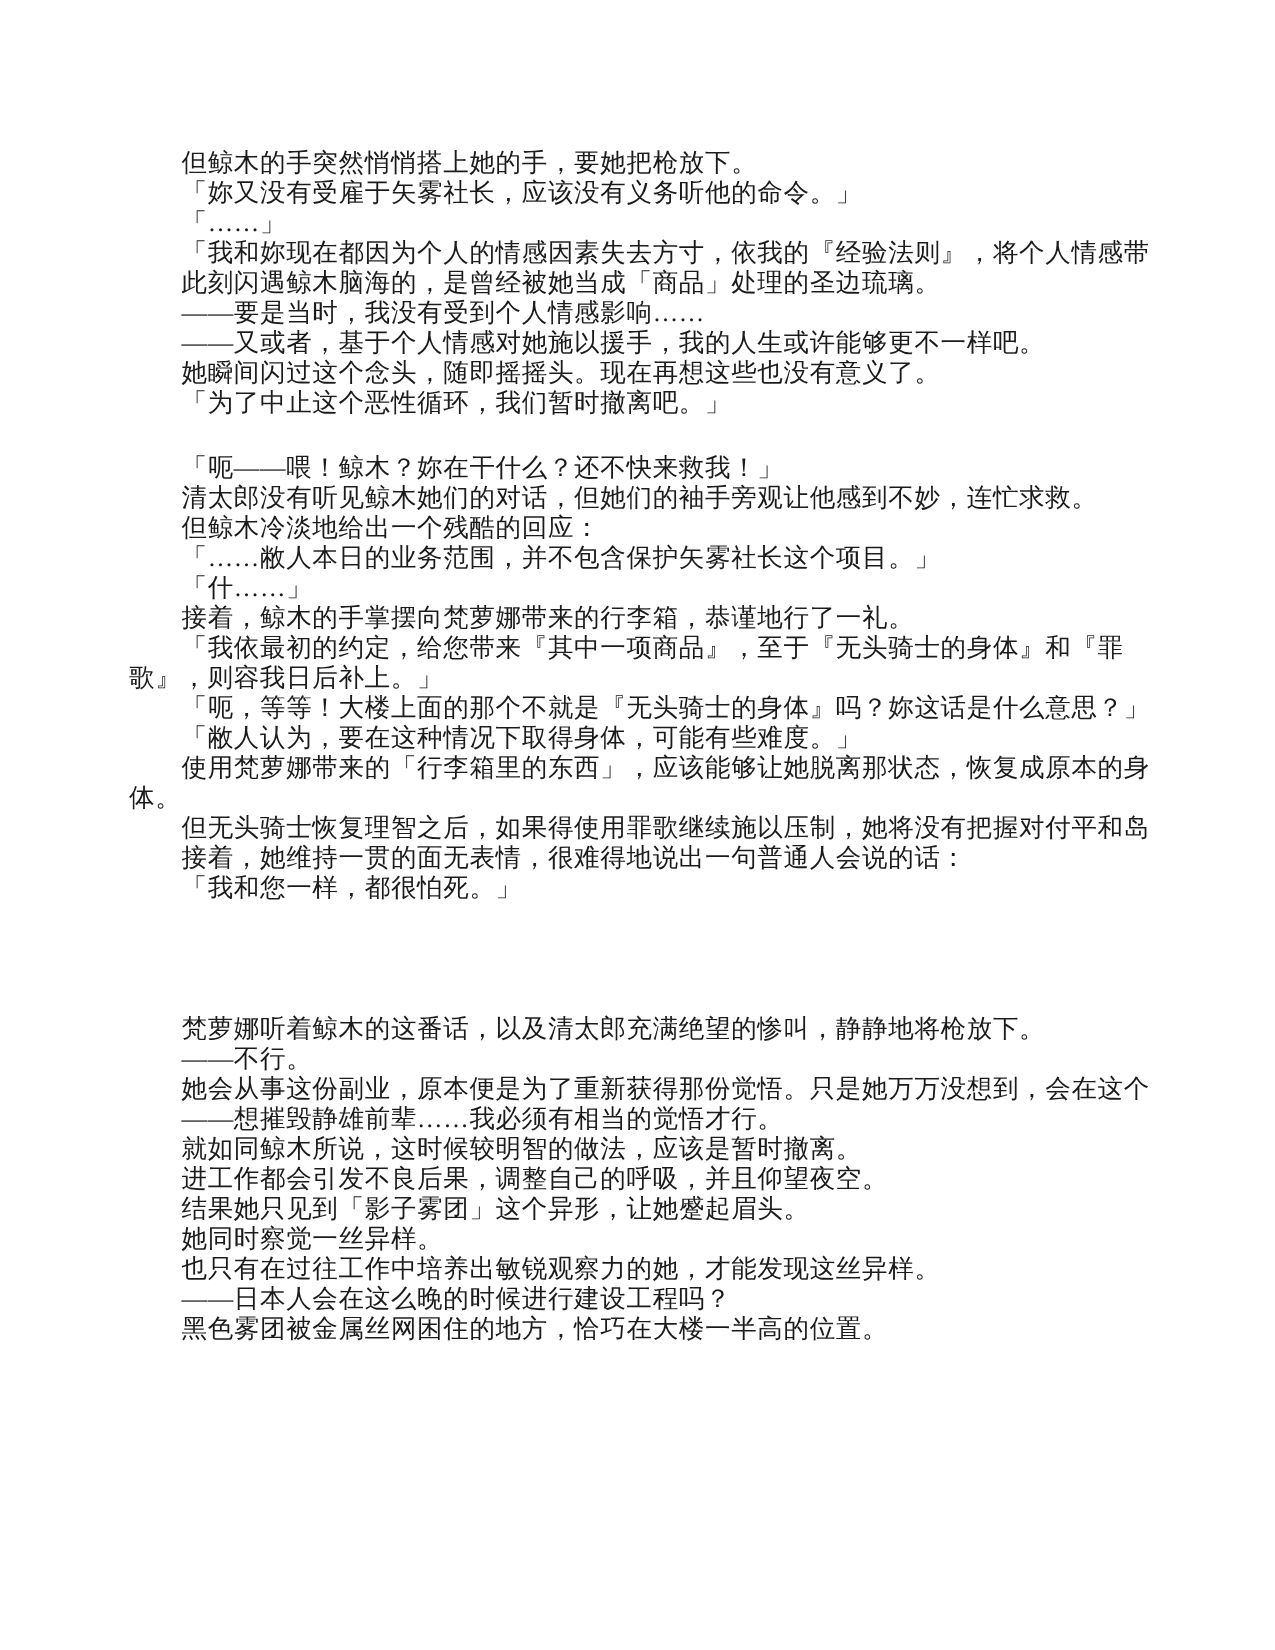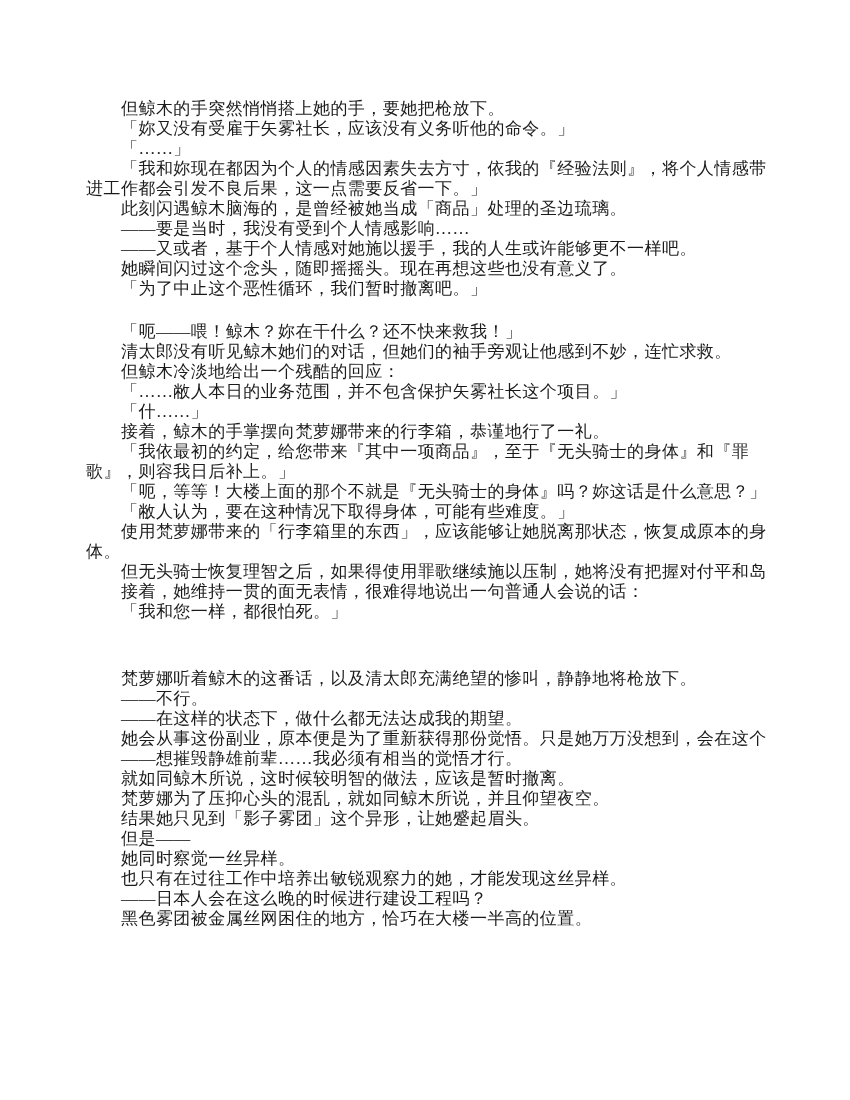--- a/index.html
+++ b/index.html
@@ -17,21 +17,21 @@
     width: 850px;
     height: 848px;
     padding: 99px 84px 0 86px;
     background: #ffffff;
   }
   .text-section {
     margin: 0;
     padding: 0;
   }
   .text-section.gap-a { margin-top: 23px; }
-  .text-section.gap-b { margin-top: 47px; }
+  .text-section.gap-b { margin-top: 74px; }
   .text-line {
     height: 20px;
     line-height: 20px;
     font-size: 17px;
     letter-spacing: 0.45px;
     white-space: nowrap;
     color: #1b1b1b;
     font-family: "Liberation Serif", "DejaVu Serif", serif;
     -webkit-font-smoothing: antialiased;
   }
@@ -42,21 +42,20 @@
 </head>
 <body>
 
 <div class="page">
   <div id="text-root">
       <div class="text-section">
         <div class="text-line indent">但鲸木的手突然悄悄搭上她的手，要她把枪放下。</div>
         <div class="text-line indent">「妳又没有受雇于矢雾社长，应该没有义务听他的命令。」</div>
         <div class="text-line indent">「……」</div>
         <div class="text-line indent">「我和妳现在都因为个人的情感因素失去方寸，依我的『经验法则』，将个人情感带</div>
-        <div class="text-line">进工作都会引发不良后果，这一点需要反省一下。」</div>
         <div class="text-line indent">此刻闪遇鲸木脑海的，是曾经被她当成「商品」处理的圣边琉璃。</div>
         <div class="text-line indent">——要是当时，我没有受到个人情感影响……</div>
         <div class="text-line indent">——又或者，基于个人情感对她施以援手，我的人生或许能够更不一样吧。</div>
         <div class="text-line indent">她瞬间闪过这个念头，随即摇摇头。现在再想这些也没有意义了。</div>
         <div class="text-line indent">「为了中止这个恶性循环，我们暂时撤离吧。」</div>
       </div>
       <div class="text-section gap-a">
         <div class="text-line indent">「呃——喂！鲸木？妳在干什么？还不快来救我！」</div>
         <div class="text-line indent">清太郎没有听见鲸木她们的对话，但她们的袖手旁观让他感到不妙，连忙求救。</div>
         <div class="text-line indent">但鲸木冷淡地给出一个残酷的回应：</div>
@@ -69,26 +68,24 @@
         <div class="text-line indent">「敝人认为，要在这种情况下取得身体，可能有些难度。」</div>
         <div class="text-line indent">使用梵萝娜带来的「行李箱里的东西」，应该能够让她脱离那状态，恢复成原本的身</div>
         <div class="text-line">体。</div>
         <div class="text-line indent">但无头骑士恢复理智之后，如果得使用罪歌继续施以压制，她将没有把握对付平和岛</div>
         <div class="text-line indent">接着，她维持一贯的面无表情，很难得地说出一句普通人会说的话：</div>
         <div class="text-line indent">「我和您一样，都很怕死。」</div>
       </div>
       <div class="text-section gap-b">
         <div class="text-line indent">梵萝娜听着鲸木的这番话，以及清太郎充满绝望的惨叫，静静地将枪放下。</div>
         <div class="text-line indent">——不行。</div>
-        <div class="text-line indent">——在这样的状态下，做什么都无法达成我的期望。</div>
         <div class="text-line indent">她会从事这份副业，原本便是为了重新获得那份觉悟。只是她万万没想到，会在这个</div>
         <div class="text-line indent">——想摧毁静雄前辈……我必须有相当的觉悟才行。</div>
         <div class="text-line indent">就如同鲸木所说，这时候较明智的做法，应该是暂时撤离。</div>
-        <div class="text-line indent">梵萝娜为了压抑心头的混乱，就如同鲸木所说，并且仰望夜空。</div>
+        <div class="text-line indent">进工作都会引发不良后果，调整自己的呼吸，并且仰望夜空。</div>
         <div class="text-line indent">结果她只见到「影子雾团」这个异形，让她蹙起眉头。</div>
-        <div class="text-line indent">但是——</div>
         <div class="text-line indent">她同时察觉一丝异样。</div>
         <div class="text-line indent">也只有在过往工作中培养出敏锐观察力的她，才能发现这丝异样。</div>
         <div class="text-line indent">——日本人会在这么晚的时候进行建设工程吗？</div>
         <div class="text-line indent">黑色雾团被金属丝网困住的地方，恰巧在大楼一半高的位置。</div>
       </div>
     </div>
 </div>
 
 </body></html>

